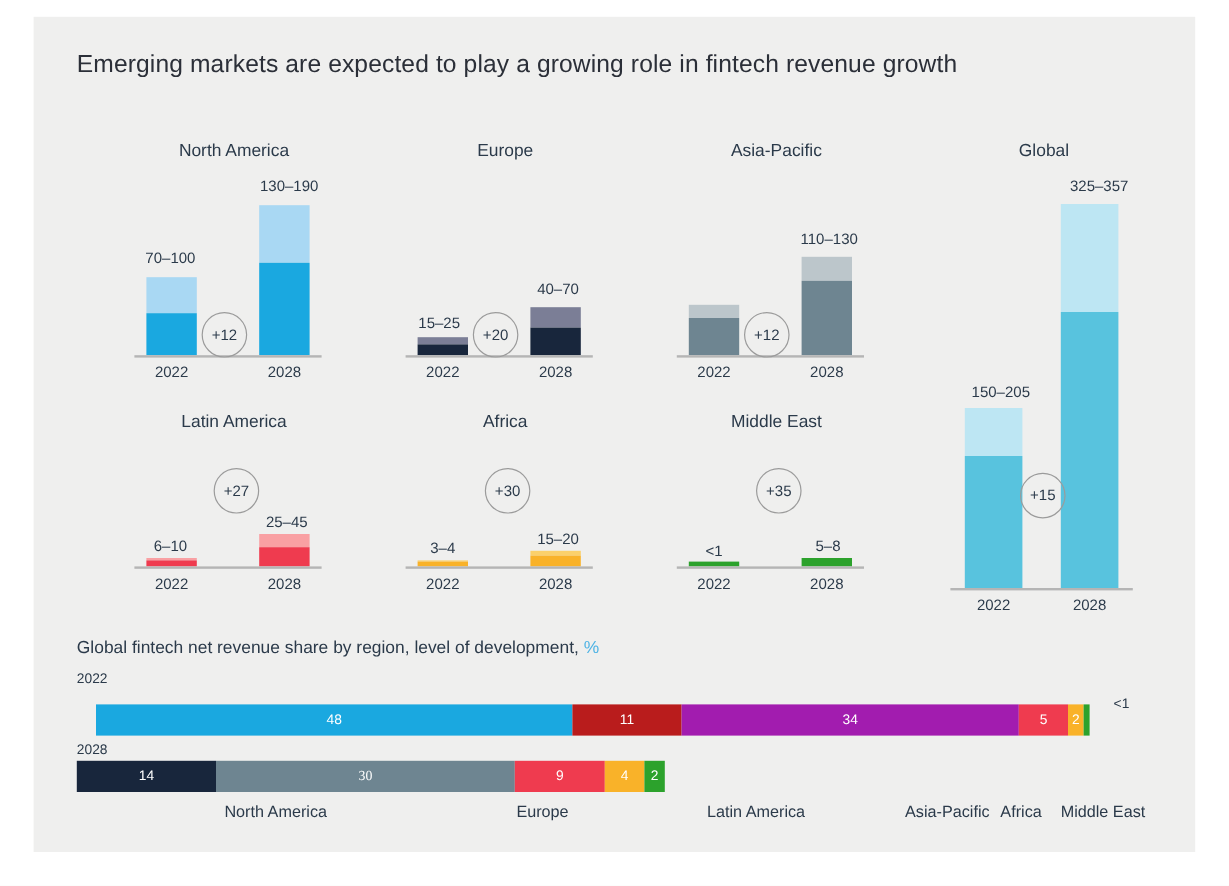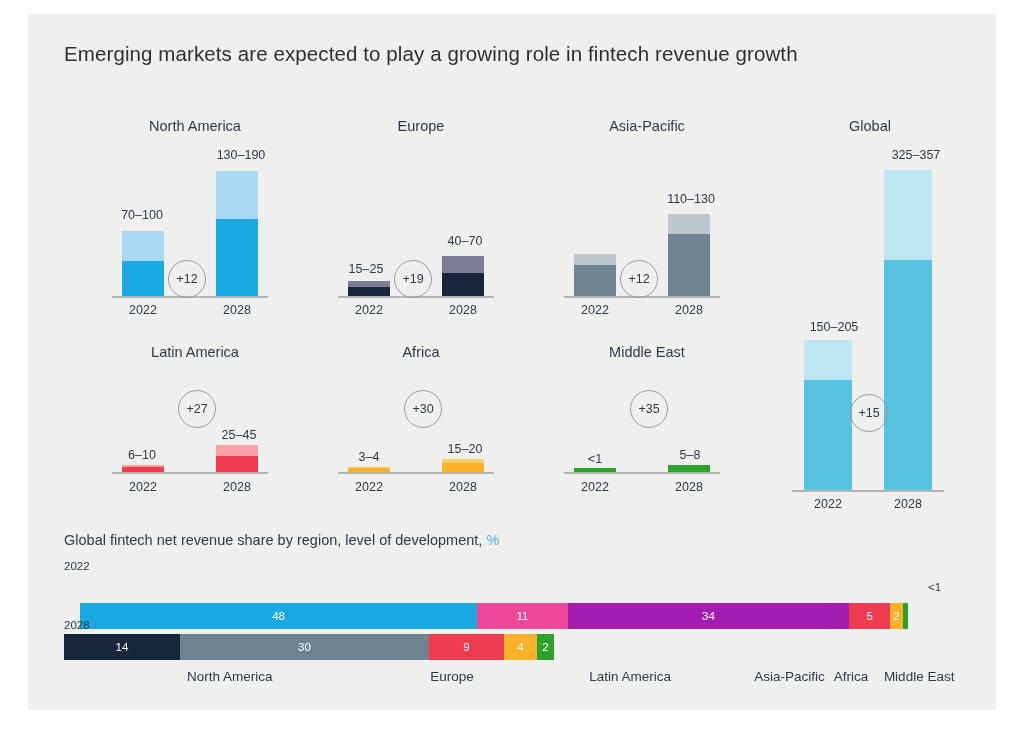--- a/index.html
+++ b/index.html
@@ -60,21 +60,21 @@
     <div class="vlabel" style="left:104px;top:116px;width:90px;">40–70</div>
     <div class="bar" style="left:32px;top:163px;width:42px;height:15px;">
       <div class="seg" style="top:0;height:6px;background:#7b7e96;"></div>
       <div class="seg" style="top:6px;height:9px;background:#18263c;"></div>
     </div>
     <div class="bar" style="left:126px;top:138px;width:42px;height:40px;">
       <div class="seg" style="top:0;height:17px;background:#7b7e96;"></div>
       <div class="seg" style="top:17px;height:23px;background:#18263c;"></div>
     </div>
     <div class="axis" style="left:22px;top:178px;width:156px;"></div>
-    <div class="cagr" style="left:78px;top:142px;width:36px;height:36px;">+19</div>
+    <div class="cagr" style="left:78px;top:142px;width:36px;height:36px;">+20</div>
     <div class="xlabel" style="left:27px;top:185px;width:52px;">2022</div>
     <div class="xlabel" style="left:121px;top:185px;width:52px;">2028</div>
   </div>
 
   <div class="panel" style="left:514px;top:104px;width:210px;height:190px;">
     <div class="panel-title">Asia-Pacific</div>
     <div class="vlabel" style="left:8px;top:116px;width:84px;margin-top:20px;">55–65</div>
     <div class="vlabel" style="left:102px;top:74px;width:94px;text-align:center;">110–130</div>
     <div class="bar" style="left:32px;top:136px;width:42px;height:42px;">
       <div class="seg" style="top:0;height:11px;background:#bcc6cb;"></div>
@@ -158,34 +158,34 @@
     <div class="axis" style="left:22px;top:128px;width:156px;"></div>
     <div class="xlabel" style="left:27px;top:136px;width:52px;">2022</div>
     <div class="xlabel" style="left:121px;top:136px;width:52px;">2028</div>
   </div>
 
   <div class="share-title">
     <span>Global fintech net revenue share by region, level of development, </span><span class="accent">%</span>
   </div>
 
   <div class="yearlbl" style="left:36px;top:546px;">2022</div>
-  <div class="stack" style="left:36px;top:589px;width:828px;padding-left:16px;">
+  <div class="stack" style="left:36px;top:573px;width:828px;padding-left:16px;">
     <div class="scell" style="width:398px;background:#1aa8e0;">48</div>
-    <div class="scell" style="width:91px;background:#ec4899;">11</div>
+    <div class="scell" style="width:91px;background:#b91c1c;">11</div>
     <div class="scell" style="width:282px;background:#a21caf;">34</div>
     <div class="scell" style="width:41px;background:#ef3b4f;">5</div>
     <div class="scell" style="width:13px;background:#f9b229;">2</div>
     <div class="scell" style="width:5px;background:#2ca22c;"></div>
   </div>
   <div class="outside" style="left:900px;top:567px;">&lt;1</div>
 
   <div class="yearlbl" style="left:36px;top:605px;">2028</div>
   <div class="stack" style="left:36px;top:620px;width:830px;">
     <div class="scell" style="width:116px;background:#18263c;">14</div>
-    <div class="scell" style="width:249px;background:#6e8591;">30</div>
+    <div class="scell" style="width:249px;background:#6e8591;font-family:Liberation Serif, serif;">30</div>
     <div class="scell" style="width:75px;background:#ef3b4f;">9</div>
     <div class="scell" style="width:33px;background:#f9b229;">4</div>
     <div class="scell" style="width:17px;background:#2ca22c;">2</div>
   </div>
 
   <div class="legrow" style="left:36px;top:655px;width:900px;">
     <div class="leg" style="width:340px;">North America</div>
     <div class="leg" style="width:116px;">Europe</div>
     <div class="leg" style="width:249px;">Latin America</div>
     <div class="leg" style="width:78px;">Asia-Pacific</div>

